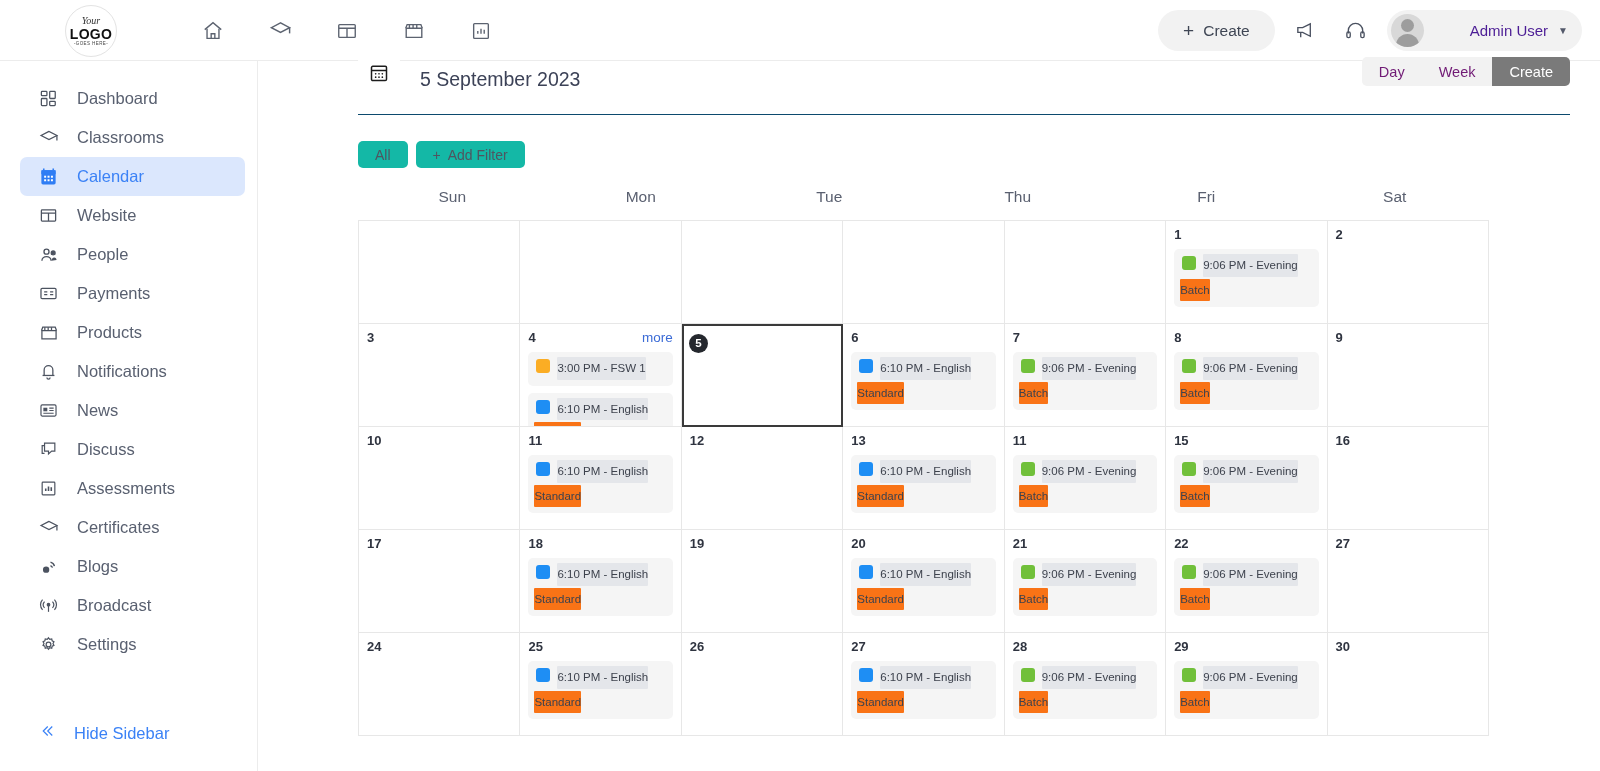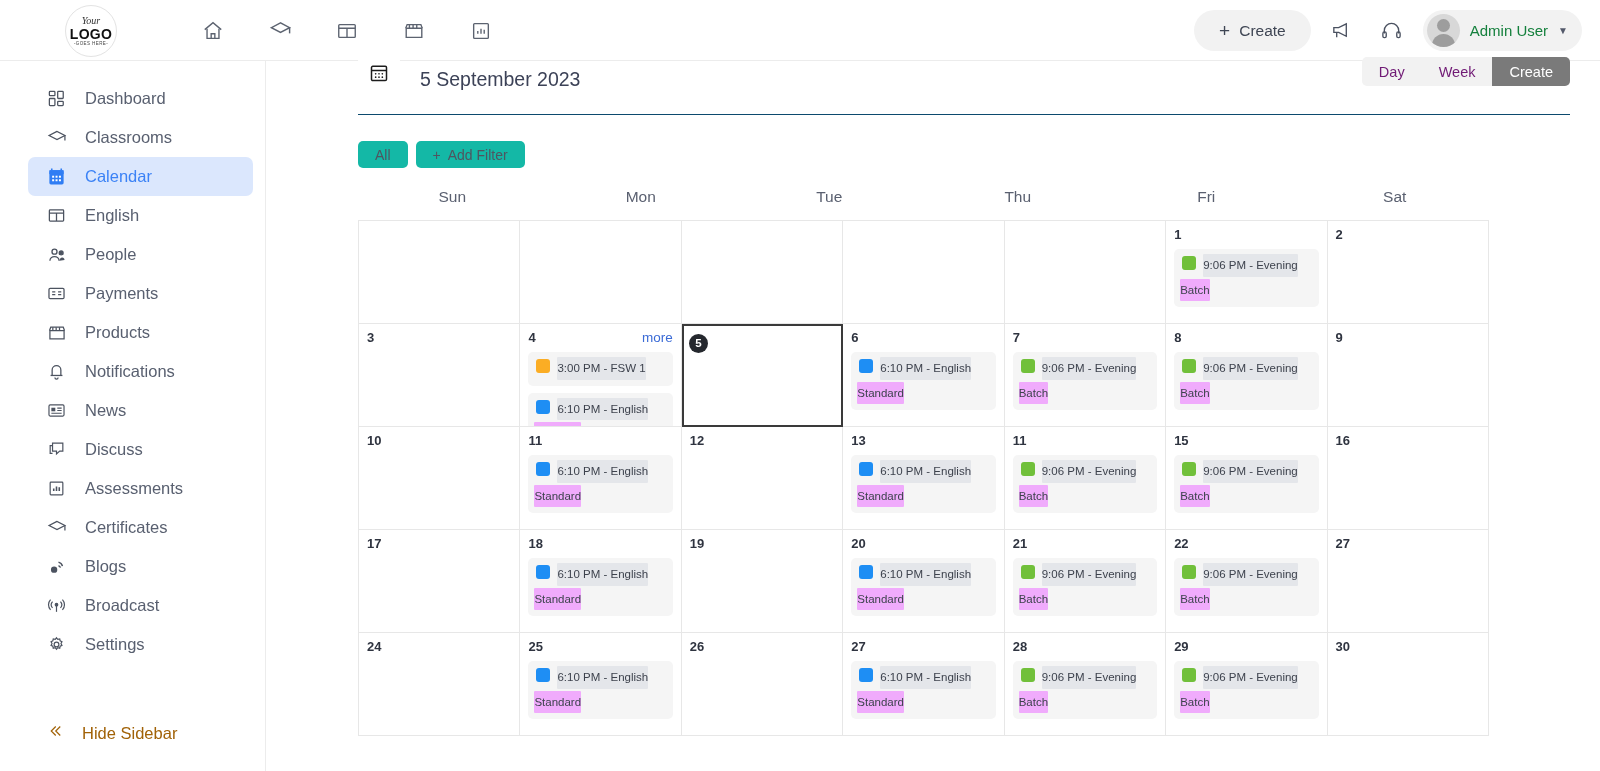--- a/index.html
+++ b/index.html
@@ -42,40 +42,40 @@
   .userchip {
     display: flex; align-items: center; gap: 10px; background: #f2f2f2;
     border-radius: 22px; height: 41px; padding: 0 14px 0 4px; cursor: pointer;
   }
   .avatar {
     width: 33px; height: 33px; border-radius: 50%; background: #d8d8d8;
     position: relative; overflow: hidden; flex: none;
   }
   .avatar::before { content:""; position:absolute; width:13px; height:13px; border-radius:50%; background:#9d9d9d; left:10px; top:5px; }
   .avatar::after { content:""; position:absolute; width:23px; height:15px; border-radius:12px 12px 0 0; background:#9d9d9d; left:5px; top:20px; }
-  .username { font-size: 15px; color: #15803d; }
+  .username { font-size: 15px; color: #4c1d95; margin-left: 36px; }
   .chev { font-size: 10px; color: #53596a; }
 
   
   .sidebar {
-    position: absolute; top: 61px; left: 16px; width: 250px; height: 710px;
+    position: absolute; top: 61px; left: 8px; width: 250px; height: 710px;
     background: #fff; border-right: 1px solid #ececec; padding-top: 18px;
   }
   .side-item {
     display: flex; align-items: center; gap: 18px;
     height: 39px; margin: 0 12px; padding-left: 18px;
     border-radius: 7px; color: #596070; font-size: 16.5px; cursor: pointer;
   }
   .side-item .sicon { width: 21px; height: 21px; display:flex; align-items:center; justify-content:center; color:#4c5360; flex:none; }
   .side-item.active { background: #dbe7fd; color: #3b82f6; }
   .side-item.active .sicon { color: #2f7df4; }
   .hide-sidebar {
     position: absolute; bottom: 20px; left: 12px; right: 12px;
     display: flex; align-items: center; gap: 18px; padding-left: 18px;
-    height: 36px; color: #a16207; font-size: 16.5px; cursor: pointer;
+    height: 36px; color: #3b82f6; font-size: 16.5px; cursor: pointer;
   }
 
   
   .main { position: absolute; top: 61px; left: 278px; width: 1322px; height: 710px; background: #fff; }
 
   .cal-header {
     display: flex; align-items: center; height: 54px;
     margin: 0 30px 0 80px; border-bottom: 1px solid #0c4a6e; position: relative;
   }
   .cal-icon-btn {
@@ -124,21 +124,21 @@
   .more-link {
     position: absolute; right: 8px; top: 6px; font-size: 13.5px; color: #3b6bd6; cursor: pointer;
   }
   .event {
     background: #f5f5f5; border-radius: 5px; margin-top: 7px; padding: 5px 6px 6px 6px;
     font-size: 11.5px; line-height: 1.95; color: #3d424d; cursor: pointer;
   }
   .ev-line { display: flex; align-items: flex-start; flex-wrap: wrap; gap: 0; }
   .dot { width: 14px; height: 14px; border-radius: 3px; flex: none; margin: 2px 7px 0 2px; }
   .ev-text { background: #e4e6ea; border-radius: 1px; }
-  .ev-text2 { background: #f0abfc; border-radius: 1px; display: inline-block; margin-top: 2px; }
+  .ev-text2 { background: #f97316; border-radius: 1px; display: inline-block; margin-top: 2px; }
 </style>
 </head>
 <body>
 
 <div class="topbar">
   <div class="logo">
     <span class="l1">Your</span>
     <span class="l2">LOGO</span>
     <span class="l3">-GOES HERE-</span>
   </div>
@@ -244,21 +244,21 @@
         </span>
         <span>Calendar</span>
       </div>
       <div class="side-item">
         <span class="sicon">
           <svg width="19" height="19" viewBox="0 0 24 24" fill="none" stroke="currentColor" stroke-width="1.6">
             <rect x="3" y="5" width="18" height="14" rx="1"></rect>
             <path d="M3 9h18M12 9v10"></path>
           </svg>
         </span>
-        <span>English</span>
+        <span>Website</span>
       </div>
       <div class="side-item">
         <span class="sicon">
           <svg width="20" height="20" viewBox="0 0 24 24" fill="none" stroke="currentColor" stroke-width="1.6">
             <circle cx="9" cy="8" r="3"></circle>
             <path d="M3.5 19c0-3 2.5-5 5.5-5s5.5 2 5.5 5"></path>
             <circle cx="17" cy="9.5" r="2.3" fill="currentColor"></circle>
             <path d="M15 19c0-2.4 1.3-4 3.3-4 1.7 0 2.7 1.2 2.7 3" fill="currentColor" stroke="none"></path>
           </svg>
         </span>

